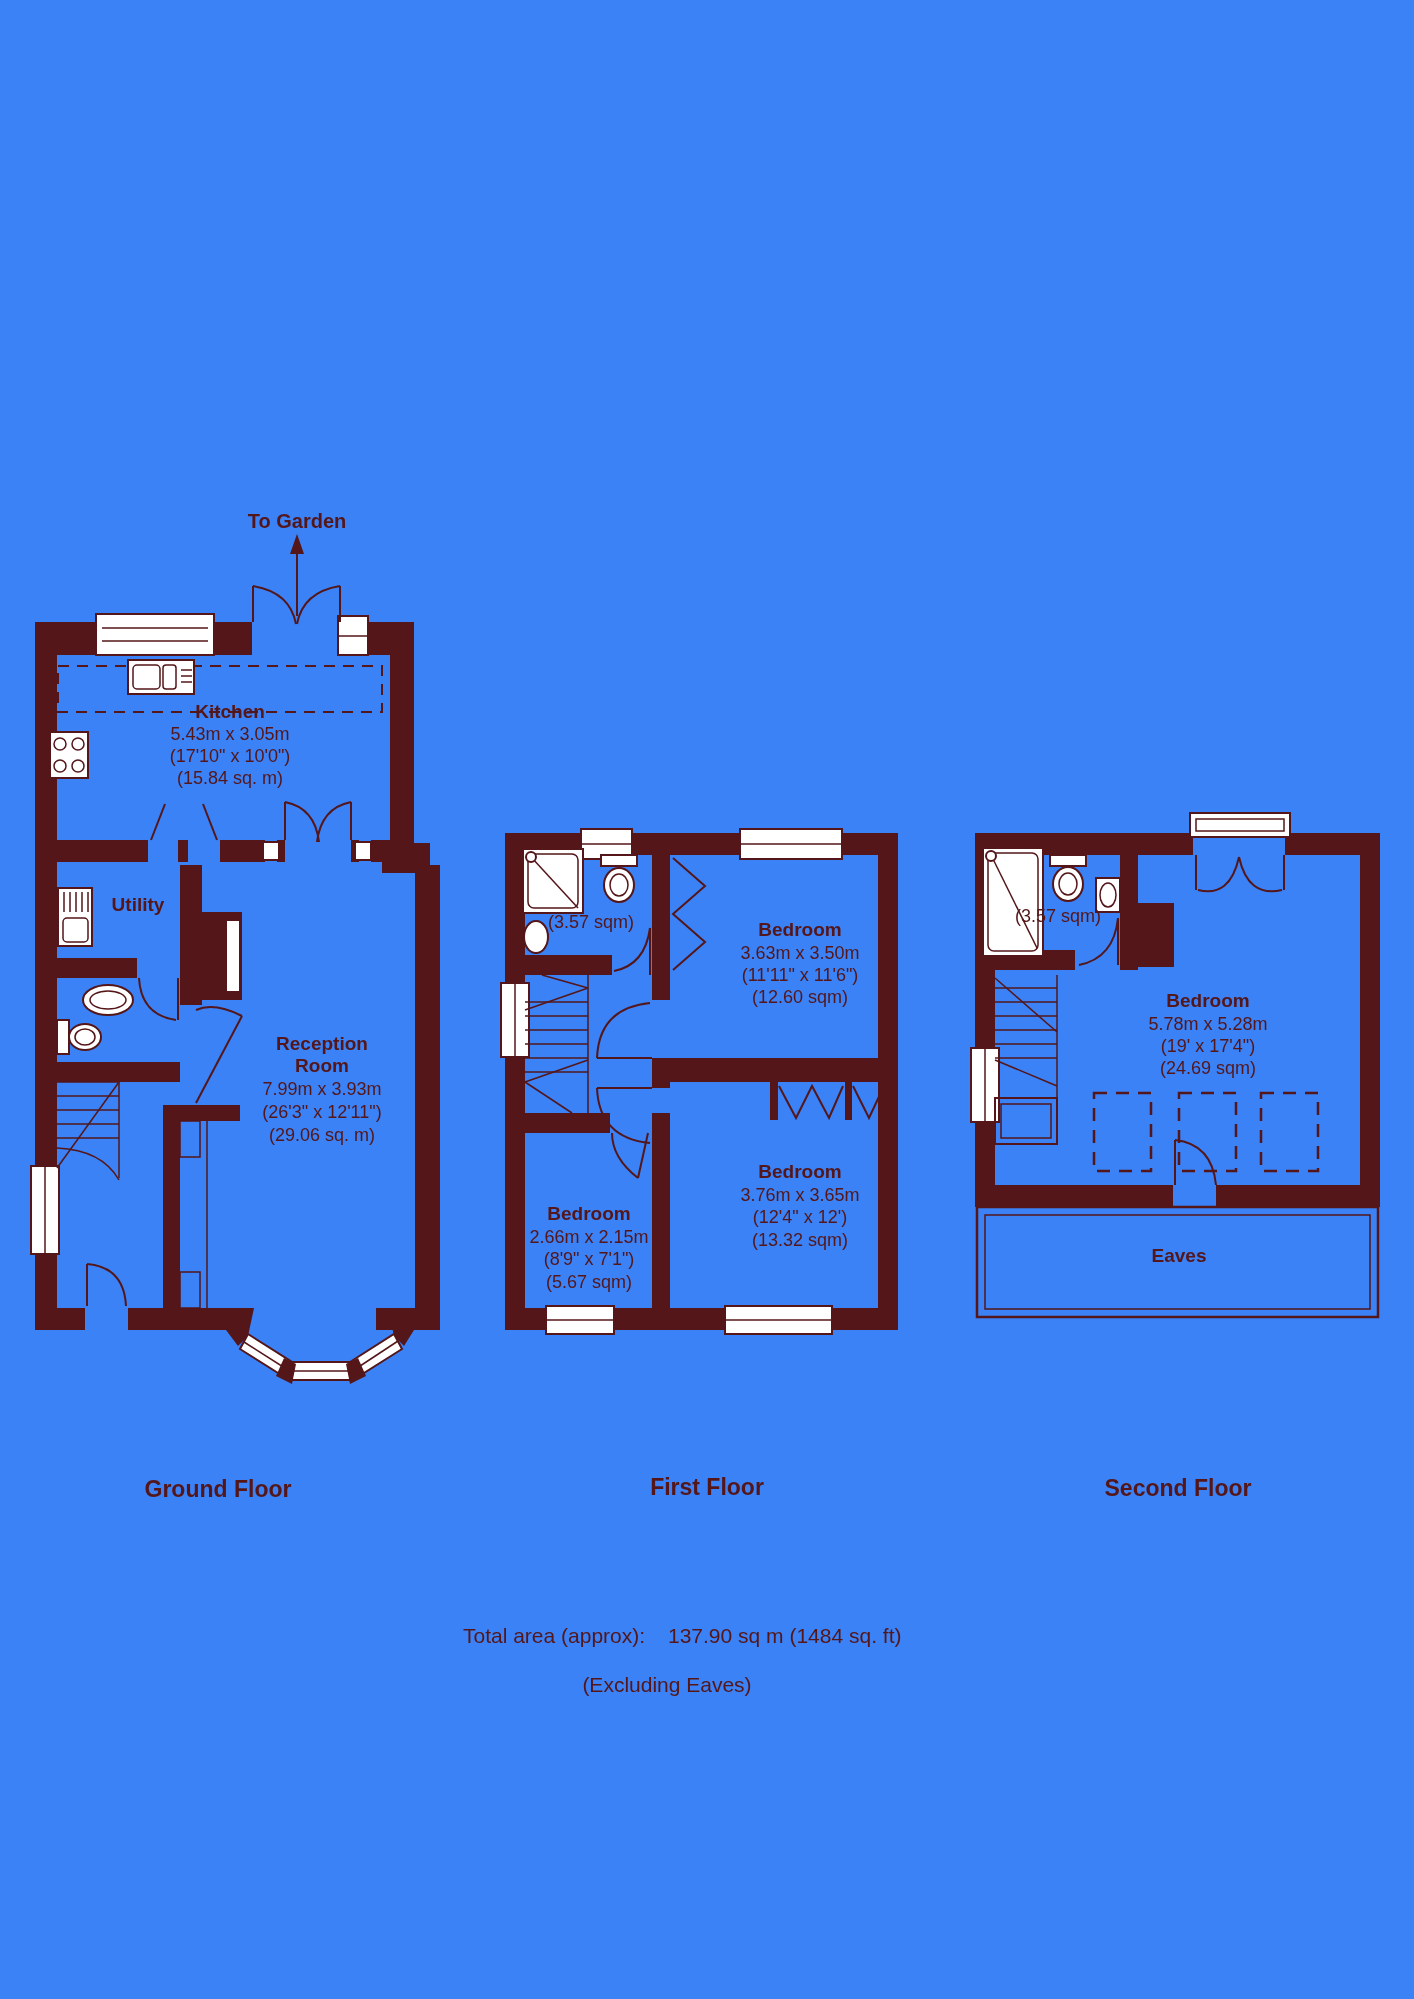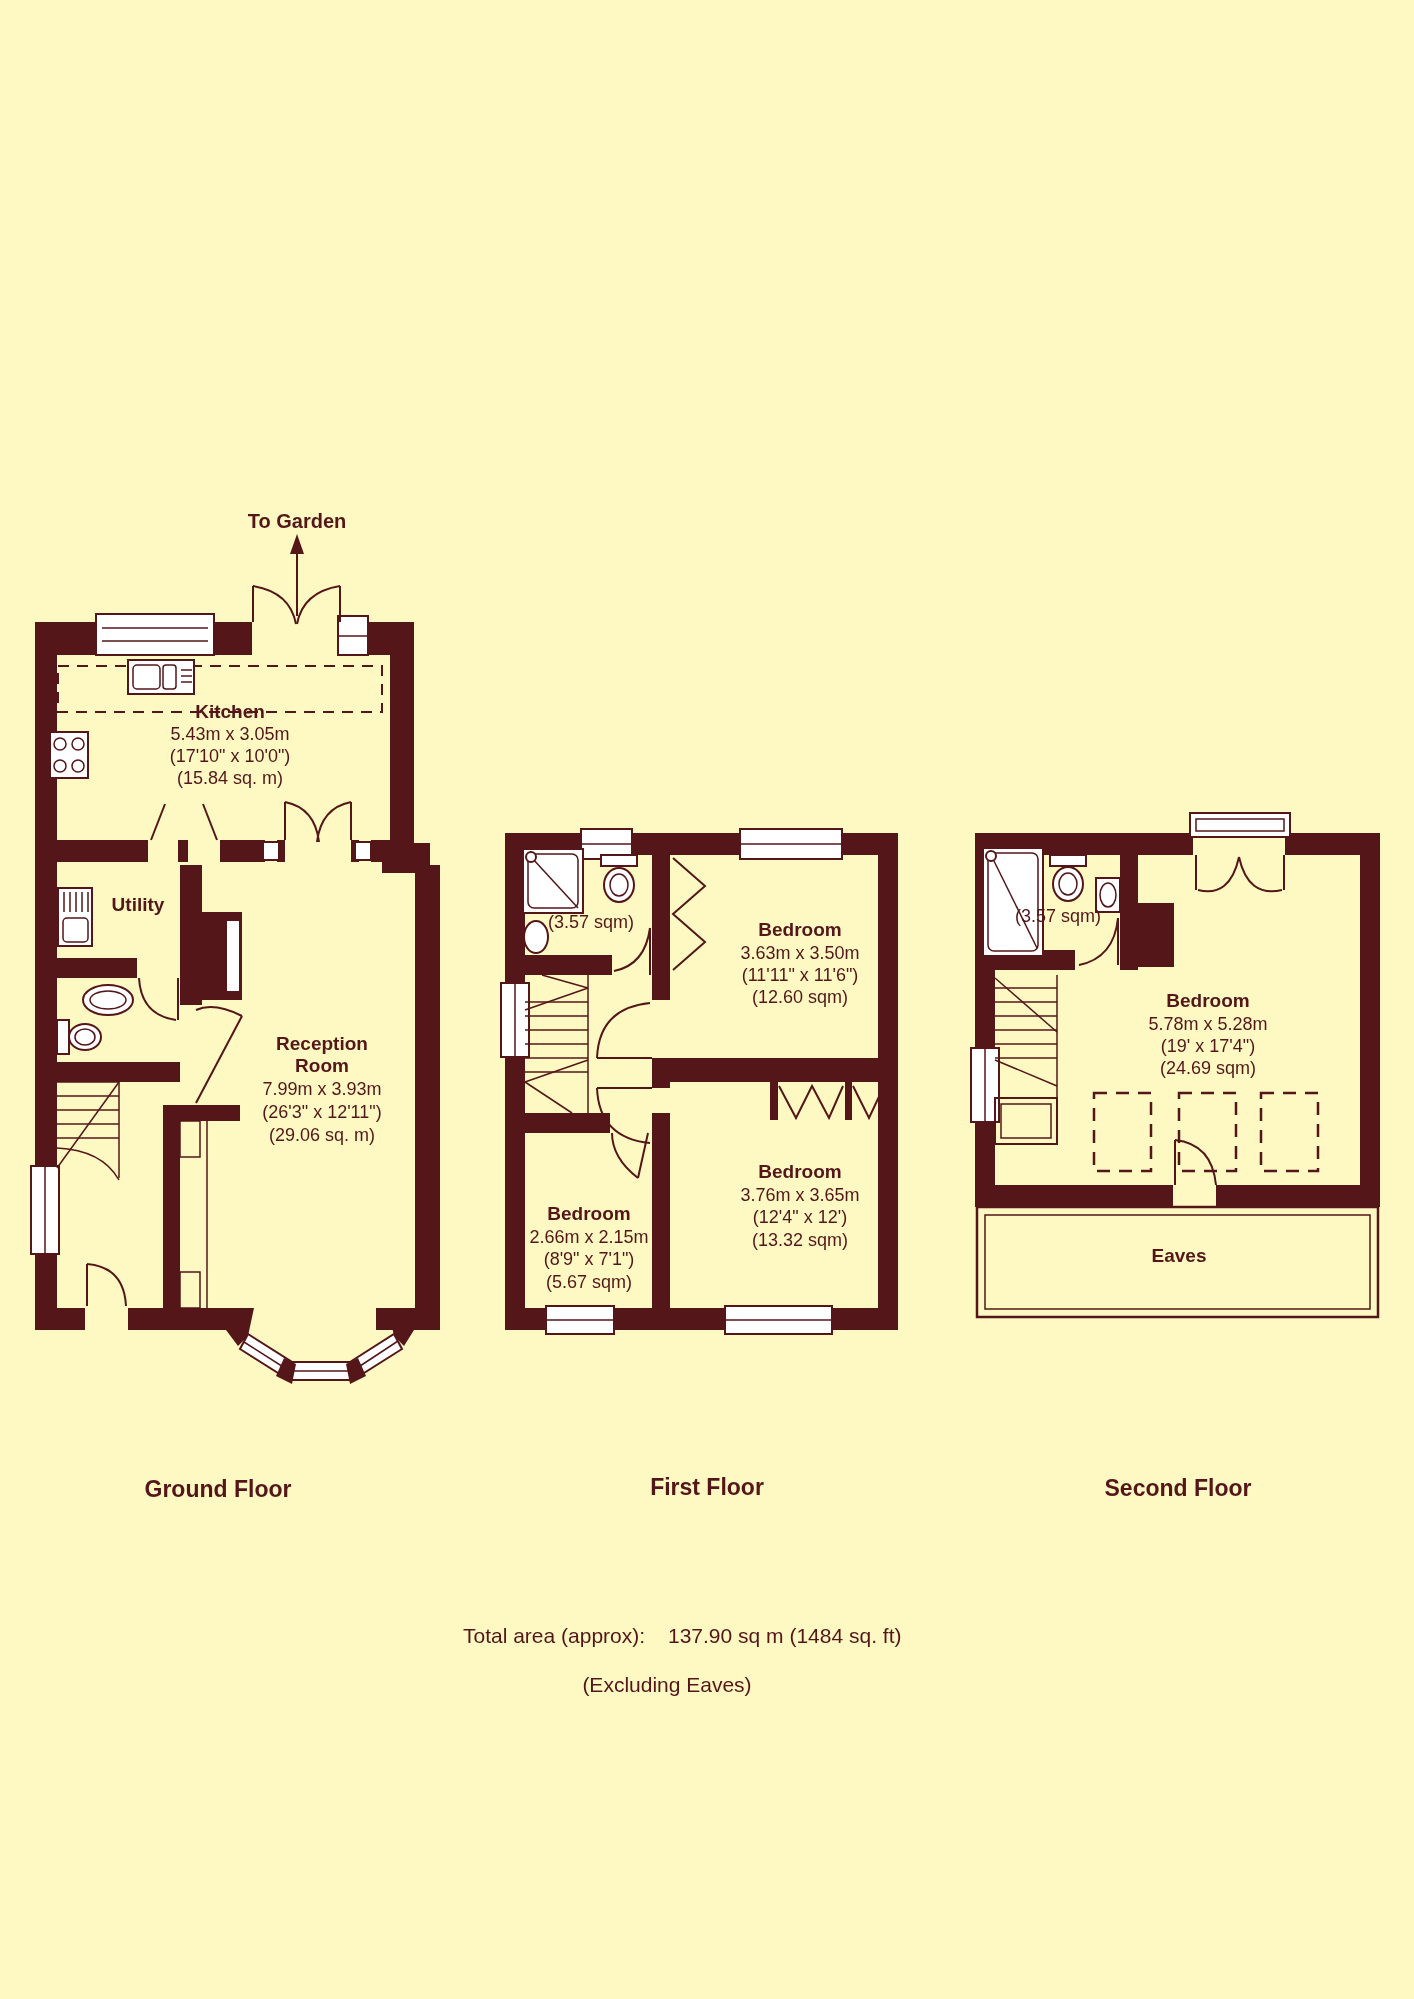--- a/index.html
+++ b/index.html
@@ -1,17 +1,17 @@
 <!DOCTYPE html>
 <html style="--wall: #541619;"><head>
 <meta charset="utf-8">
 <style>
   :root { --wall:#541619; }
   html,body { margin:0; padding:0; background:#fff; }
-  .page { position:relative; width:1414px; height:1999px; background:#fef9c3; }
+  .page { position:relative; width:1414px; height:1999px; background:#3b82f6; }
   svg { display:block; }
   text { fill:var(--wall); font-family:"Liberation Sans","DejaVu Sans",sans-serif; }
   .b { font-weight:700; }
   .s18 { font-size:18px; }
   .s19 { font-size:19px; }
   .s20 { font-size:20px; }
   .s21 { font-size:21px; }
   .s23 { font-size:23px; }
   .mid { text-anchor:middle; }
   .wall { fill:var(--wall); stroke:none; }

